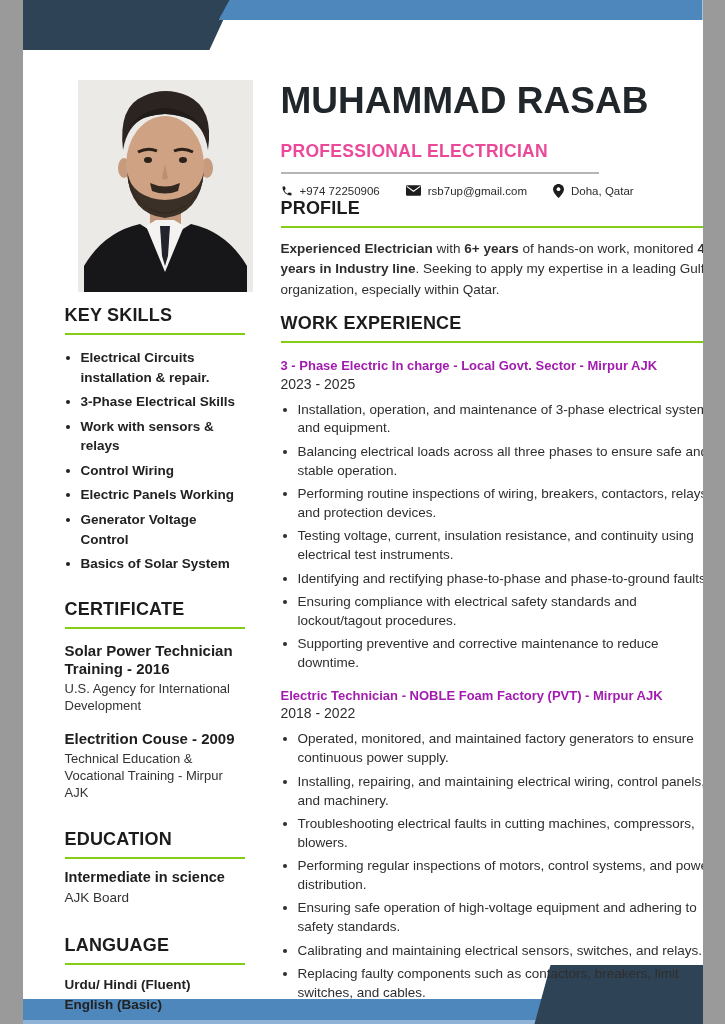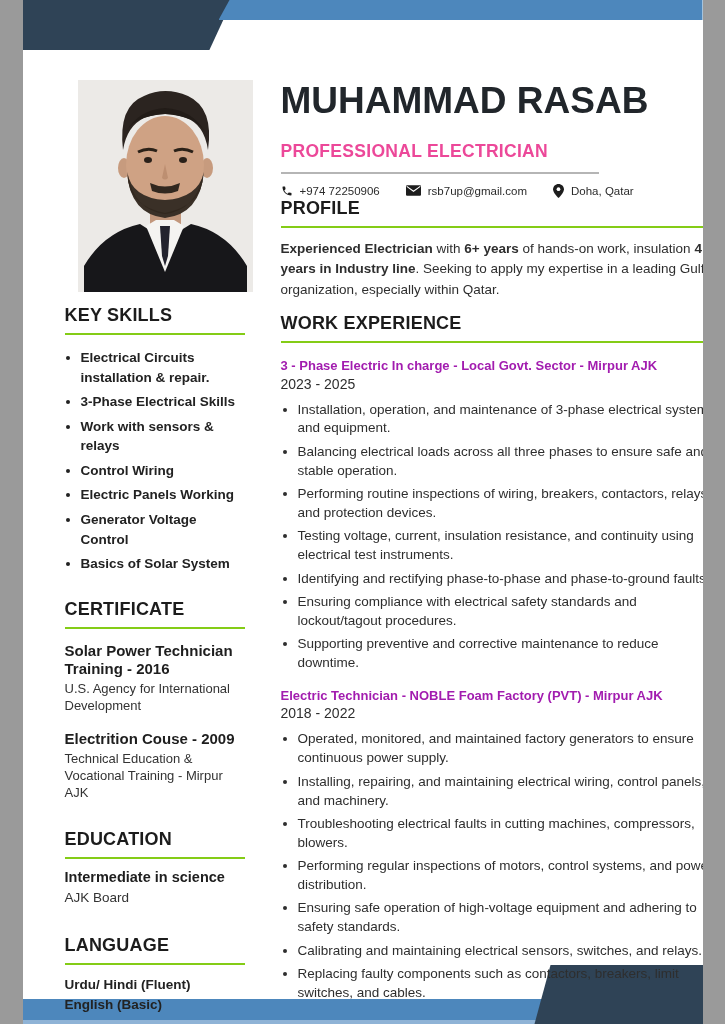--- a/index.html
+++ b/index.html
@@ -129,21 +129,21 @@
           <path fill="#1d1d1d" d="M7 0C3.1 0 0 3 0 6.8 0 11.9 7 18 7 18s7-6.1 7-11.2C14 3 10.9 0 7 0z"></path>
           <circle cx="7" cy="6.6" r="2.4" fill="#ffffff"></circle>
         </svg>
         <span>Doha, Qatar</span>
       </div>
     </div>
   </div>
 
   <div class="main">
     <h2 class="sec">PROFILE</h2>
-    <p class="profile-text" id="profile-text"><span style="font-weight: 700;">Experienced Electrician</span><span> with </span><span style="font-weight: 700;">6+ years</span><span> of hands-on work, insulation </span><span style="font-weight: 700;">4 years in Industry line</span><span>. Seeking to apply my expertise in a leading Gulf organization, especially within Qatar.</span></p>
+    <p class="profile-text" id="profile-text"><span style="font-weight: 700;">Experienced Electrician</span><span> with </span><span style="font-weight: 700;">6+ years</span><span> of hands-on work, monitored </span><span style="font-weight: 700;">4 years in Industry line</span><span>. Seeking to apply my expertise in a leading Gulf organization, especially within Qatar.</span></p>
 
     <h2 class="sec we-heading">WORK EXPERIENCE</h2>
 
     <div class="job">
       <div class="job-title">3 - Phase Electric In charge - Local Govt. Sector - Mirpur AJK</div>
       <div class="job-dates">2023 - 2025</div>
       <ul>
           <li>Installation, operation, and maintenance of 3-phase electrical systems and equipment.</li>
           <li>Balancing electrical loads across all three phases to ensure safe and stable operation.</li>
           <li>Performing routine inspections of wiring, breakers, contactors, relays, and protection devices.</li>

